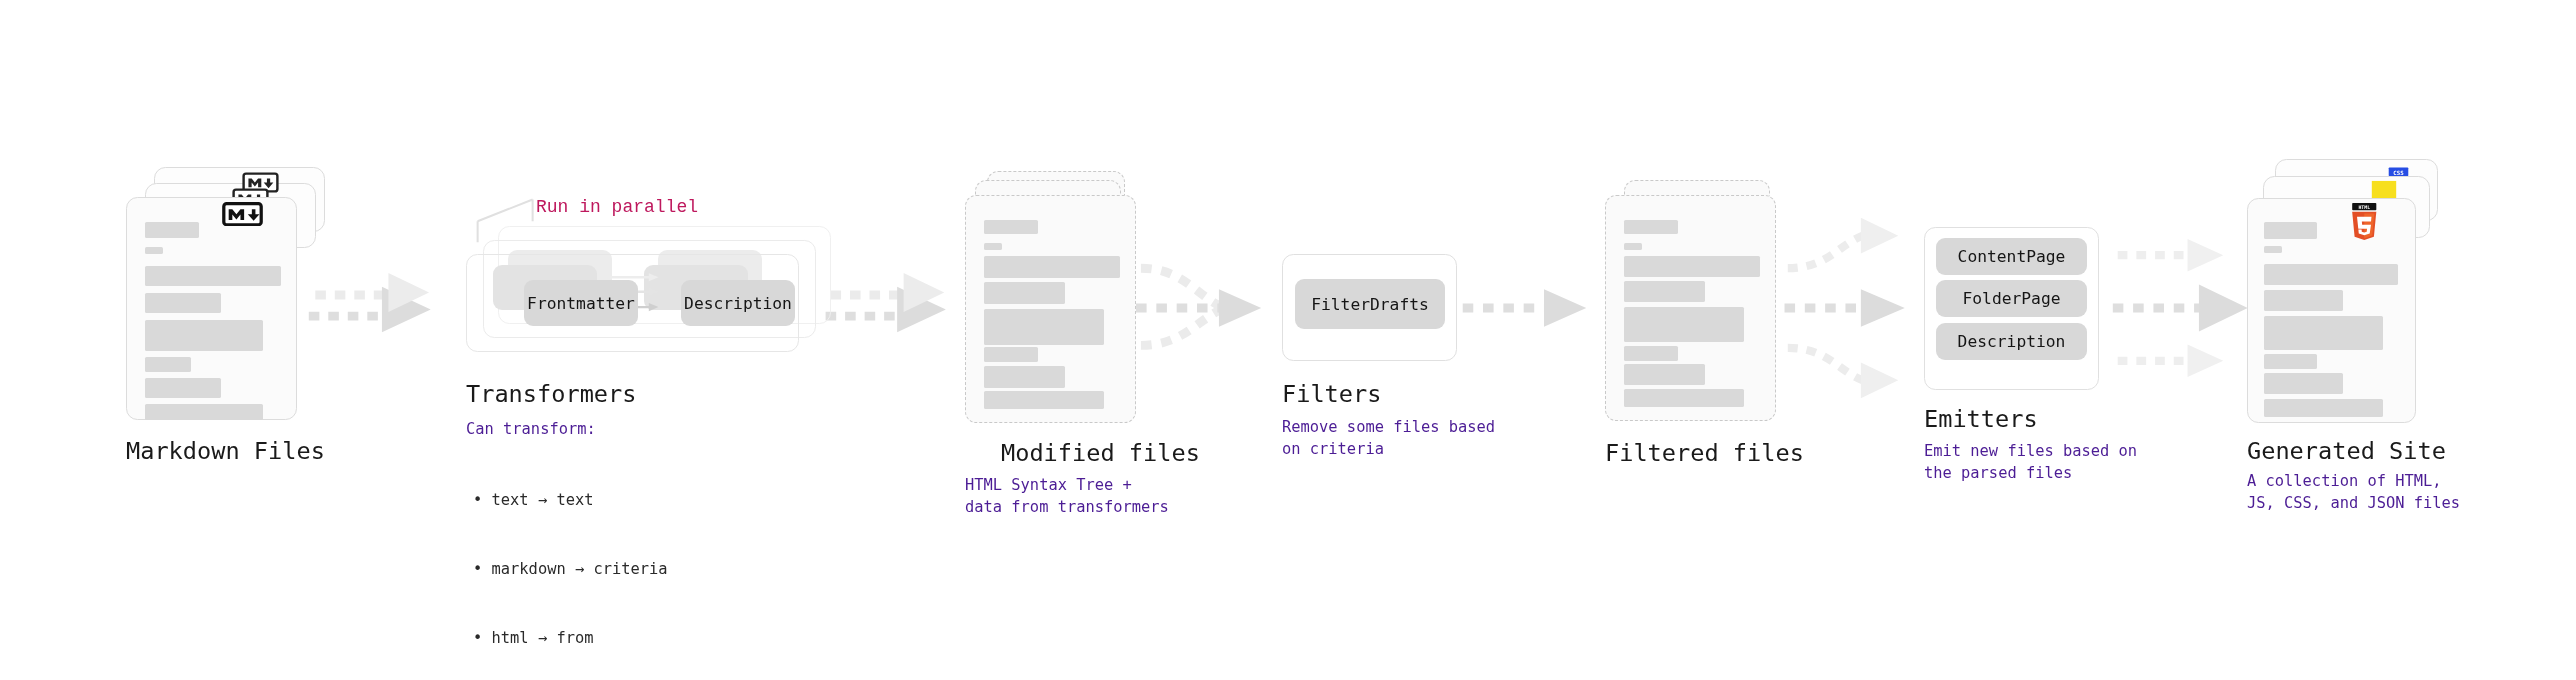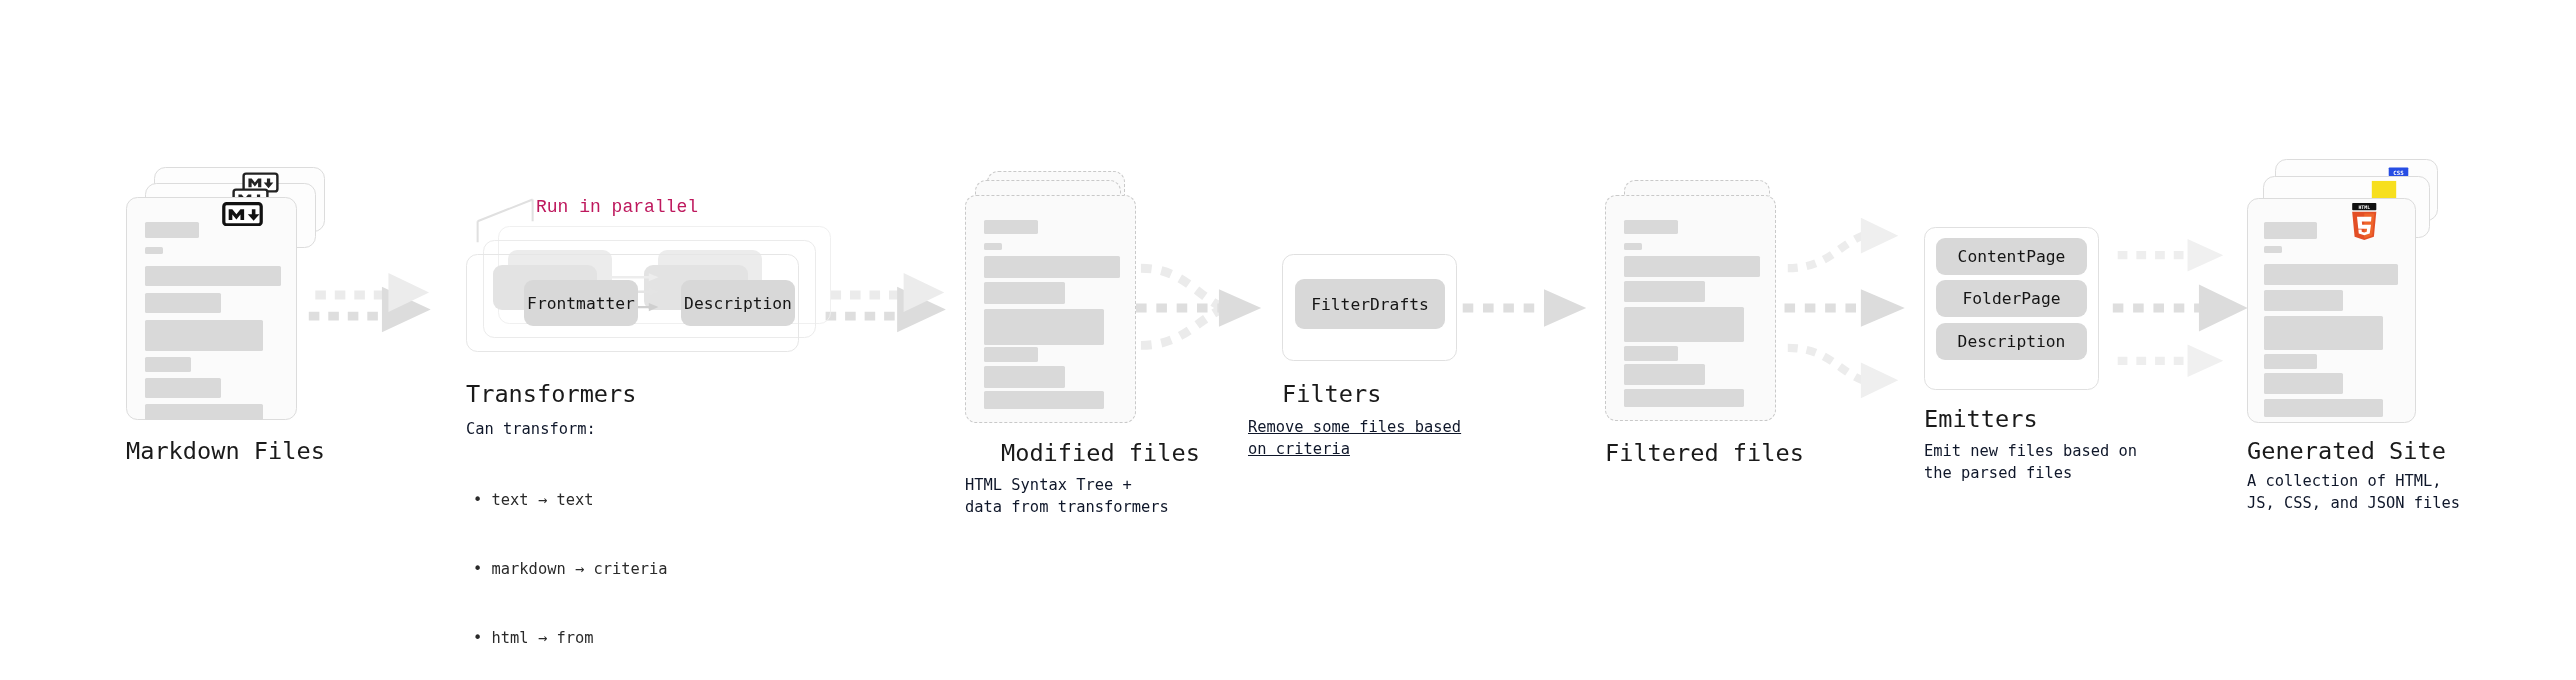--- a/index.html
+++ b/index.html
@@ -40,21 +40,21 @@
     font-size: 23.6px;
     color: #1a1a1a;
     letter-spacing: 0px;
     white-space: nowrap;
     font-weight: 400;
   }
   .subtitle {
     position: absolute;
     font-size: 15.4px;
     line-height: 22px;
-    color: #0f172a;
+    color: #4c1d95;
     white-space: pre;
   }
 
   
   .pill {
     position: absolute;
     background: #d8d8d8;
     border-radius: 9px;
     display: flex;
     align-items: center;
@@ -239,21 +239,21 @@
     </div>
     <div class="title" style="left:965px; top:439px;margin-left:36px;">Modified files</div>
     <div class="subtitle" style="left:965px; top:474px;">HTML Syntax Tree +
 data from transformers</div>
   </div>
 
   <div class="node">
     <div class="frame solid" style="left:1282px; top:254px; width:175px; height:107px;"></div>
     <div class="pill" style="left:1295px; top:279px; width:150px; height:50px;">FilterDrafts</div>
     <div class="title" style="left:1282px; top:380px;">Filters</div>
-    <div class="subtitle" style="left:1248px; top:416px;text-decoration:underline;">Remove some files based
+    <div class="subtitle" style="left:1282px; top:416px;">Remove some files based
 on criteria</div>
   </div>
 
   <div class="node">
     <div class="doc dashed" style="left:1624px; top:180px; width:146px; height:57px;"></div>
     <div class="doc dashed" style="left:1605px; top:195px; width:171px; height:226px;">
       <div class="skel" style="left:18px; top:24.4px; width:54px; height:14px;"></div>
       <div class="skel" style="left:18px; top:47px; width:18px; height:6.5px;"></div>
       <div class="skel" style="left:18px; top:60px; width:136px; height:21px;"></div>
       <div class="skel" style="left:18px; top:85px; width:81px; height:21px;"></div>

